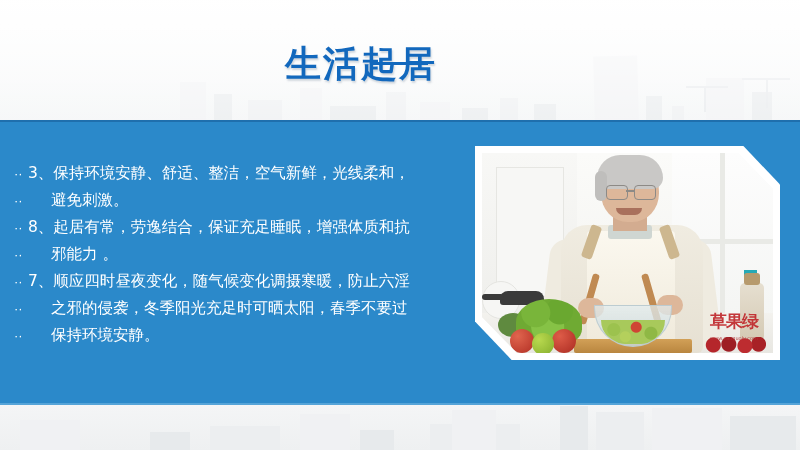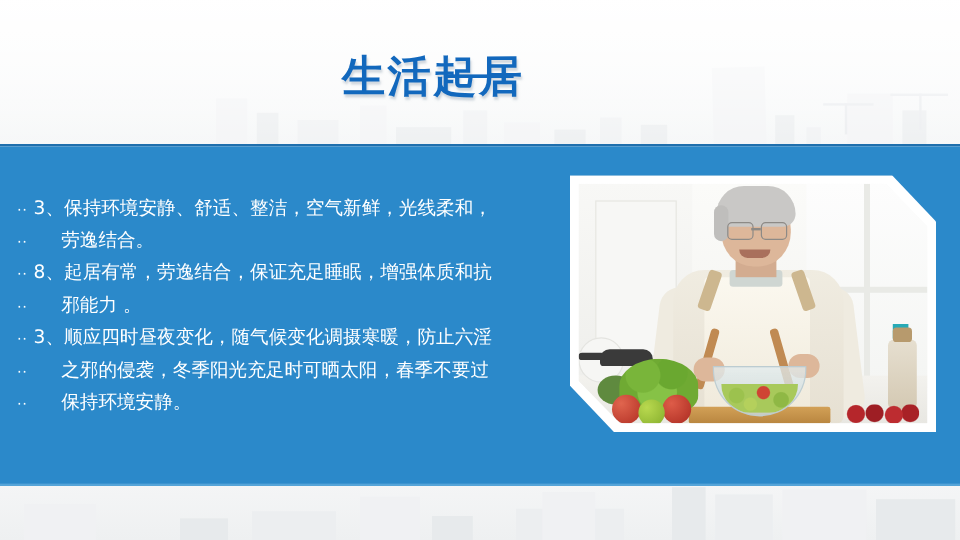--- a/index.html
+++ b/index.html
@@ -297,33 +297,33 @@
   <div class="band"></div>
   <div class="band-bottom-rule"></div>
 
   <div class="bullets">
     <div class="bline">
       <span class="dot">·</span>
       <span class="btext">3、保持环境安静、舒适、整洁，空气新鲜，光线柔和，</span>
     </div>
     <div class="bline">
       <span class="dot">·</span>
-      <span class="btext indent">劳逸结合。</span>
+      <span class="btext indent">避免刺激。</span>
     </div>
     <div class="bline">
       <span class="dot">·</span>
       <span class="btext">8、起居有常，劳逸结合，保证充足睡眠，增强体质和抗</span>
     </div>
     <div class="bline">
       <span class="dot">·</span>
       <span class="btext indent">邪能力 。</span>
     </div>
     <div class="bline">
       <span class="dot">·</span>
-      <span class="btext">3、顺应四时昼夜变化，随气候变化调摄寒暖，防止六淫</span>
+      <span class="btext">7、顺应四时昼夜变化，随气候变化调摄寒暖，防止六淫</span>
     </div>
     <div class="bline">
       <span class="dot">·</span>
       <span class="btext indent">之邪的侵袭，冬季阳光充足时可晒太阳，春季不要过</span>
     </div>
     <div class="bline">
       <span class="dot">·</span>
       <span class="btext indent">保持环境安静。</span>
     </div>
   </div>
@@ -370,20 +370,24 @@
       <div class="veg-green"></div>
       <div class="apple r1"></div>
       <div class="apple r2"></div>
       <div class="apple g"></div>
 
       <div class="teal-chip"></div>
       <div class="bottle">
           <span class="cap"></span>
         </div>
       <div class="berries"></div>
+      <div class="watermark">
+        <span>草果绿</span>
+        <div class="sub">www.caoguolv.com</div>
+      </div>
     </div>
   </div>
 
   <div class="bg-bottom">
     <div class="bld l3" style="left:20px;  width:60px; height:30px;"></div>
     <div class="bld l2" style="left:150px; width:40px; height:18px;"></div>
     <div class="bld" style="left:210px; width:70px; height:24px;"></div>
     <div class="bld l3" style="left:300px; width:50px; height:36px;"></div>
     <div class="bld l2" style="left:360px; width:34px; height:20px;"></div>
     <div class="bld" style="left:430px; width:90px; height:26px;"></div>

